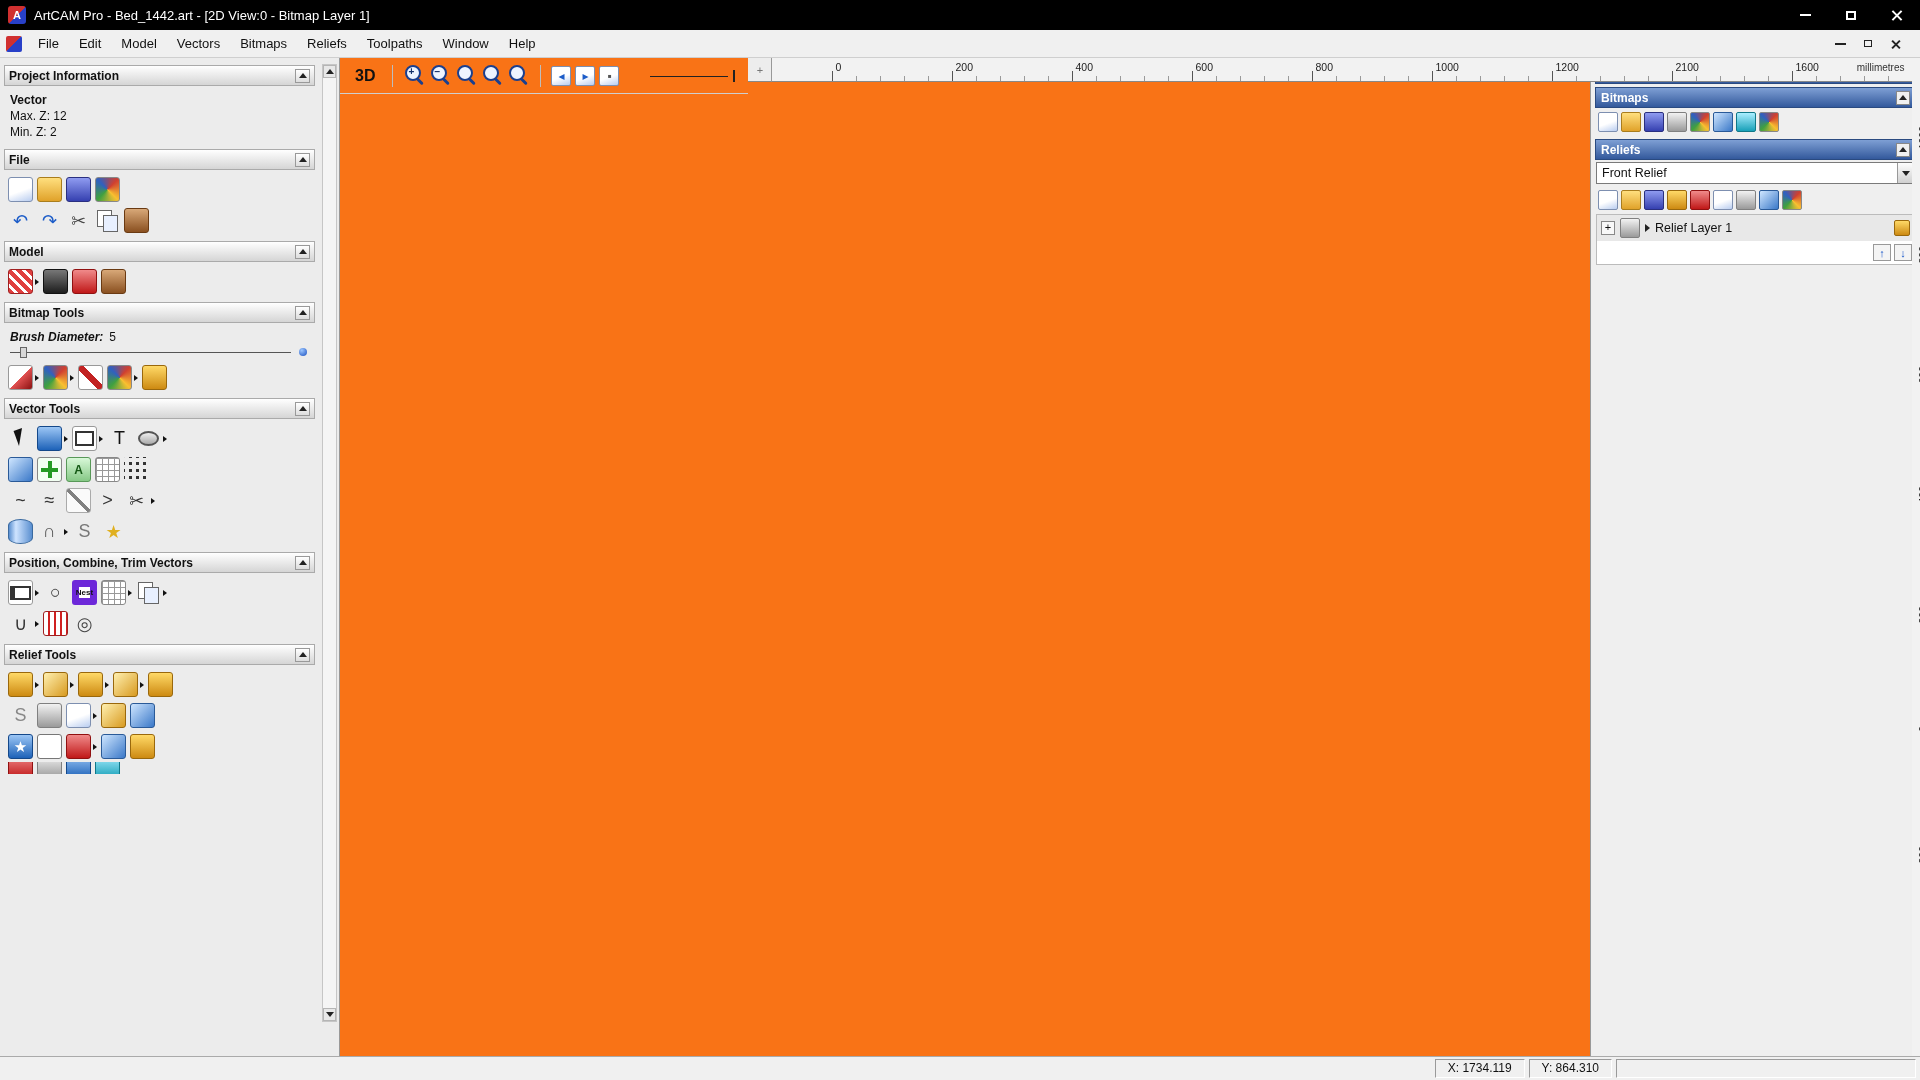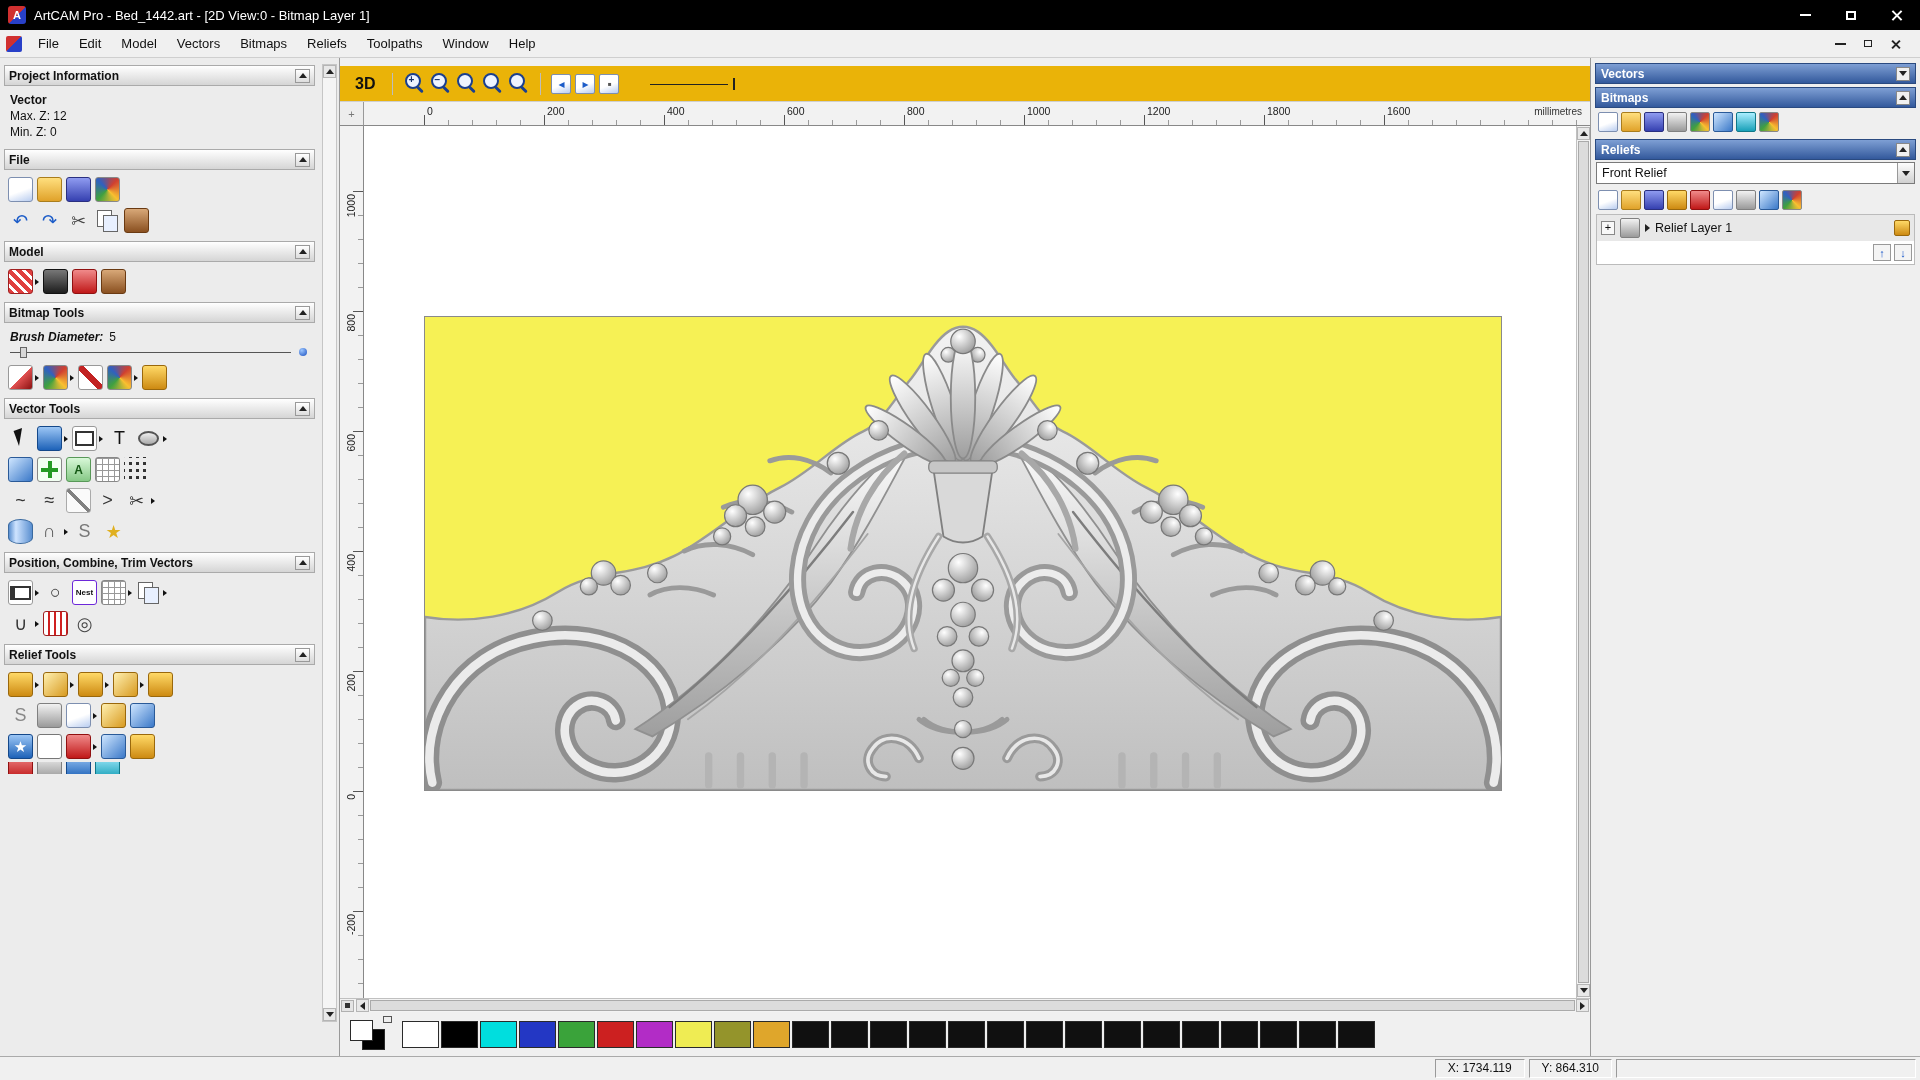--- a/index.html
+++ b/index.html
@@ -80,21 +80,21 @@
   .i-cursor::before { content:""; position:absolute; left:8px; top:3px; width:0; height:0;
                       border-left:9px solid #111; border-bottom:16px solid transparent; transform:rotate(-20deg); }
   .i-copy::before,.i-copy::after { content:""; position:absolute; width:13px; height:15px; background:#fff; border:1px solid #666; }
   .i-copy::before { left:2px; top:2px; } .i-copy::after { left:8px; top:7px; background:#e8f0ff; }
   .i-rect { background:#fff; border:1px solid #999; } .i-rect::before { content:""; width:15px; height:11px; border:2px solid #333; background:#fff; }
   .i-ellipse::before { content:""; width:17px; height:11px; border:2px solid #555; border-radius:50%; background:linear-gradient(#eee,#aaa); }
   .i-grid { background:#fff; border:1px solid #888;
             background-image:linear-gradient(#999 1px,transparent 1px),linear-gradient(90deg,#999 1px,transparent 1px); background-size:6px 6px; }
   .i-dots { background-image:radial-gradient(#333 1.5px,transparent 1.7px); background-size:7px 7px; background-position:3px 3px; }
   .i-cyl { background:linear-gradient(90deg,#5a8fd0,#cfe4ff 30%,#5a8fd0); border-radius:50%/26%; border:1px solid #3a6aa0; }
-  .i-nest { font-size:8px; font-weight:bold; line-height:1; background:#fff; border:1px solid #6d28d9; text-align:center; }
+  .i-nest { font-size:8px; font-weight:bold; line-height:1; background:#fff; border:7px solid #6d28d9; text-align:center; }
   .i-align { background:#fff; border:1px solid #999; } .i-align::before { content:""; width:14px; height:10px; border:2px solid #333; border-left-width:5px; }
   .i-plus { background-color:#f2fff2; border:1px solid #888;
             background-image:linear-gradient(#249a24,#249a24),linear-gradient(#249a24,#249a24);
             background-size:4px 17px,17px 4px; background-position:center; background-repeat:no-repeat; }
   .i-abc { background:linear-gradient(#d8f8d8,#86c886); border:1px solid #589858; font-size:12px; font-weight:bold; color:#145814; }
   .i-dropper { background:#fff linear-gradient(45deg,transparent 40%,#c22222 40% 60%,transparent 60%); border:1px solid #999; }
   .i-node { background:#fafafa linear-gradient(45deg,transparent 44%,#808080 44% 56%,transparent 56%); border:1px solid #aaa; }
 
   .brush-row { display:flex; align-items:center; gap:6px; padding:3px 8px 1px 8px; font-size:12px; }
   .brush-label { font-weight:bold; font-style:italic; }
@@ -104,21 +104,21 @@
   .slider .dot { position:absolute; right:0; top:3px; width:8px; height:8px; border-radius:50%; background:radial-gradient(circle at 35% 30%,#9cc6ff,#1a50c0); }
 
   .lp-scrollbar { position:absolute; right:2px; top:6px; bottom:34px; width:15px; background:#f5f5f5; border:1px solid #c6c6c6; display:flex; flex-direction:column; align-items:center; }
   .sb-btn { width:13px; height:13px; background:#e8e8e8; border:1px solid #b5b5b5; display:flex; align-items:center; justify-content:center; flex:none; }
   .sb-fill { flex:1; }
   .lp-tabs { height:28px; flex:none; border-top:1px solid #9a9a9a; background:#e2e2e2; display:flex; align-items:stretch; padding-left:6px; gap:2px; }
   .ltab { display:flex; align-items:center; padding:0 14px; font-size:13px; border:1px solid #9a9a9a; border-top:none; background:#d6d6d6; }
   .ltab.active { background:#fff; }
 
   
-  .center { flex:1; min-width:0; display:flex; flex-direction:column; background:#eab308;margin-top:8px; }
+  .center { flex:1; min-width:0; display:flex; flex-direction:row; background:#f97316; }
   .toolbar { height:36px; flex:none; display:flex; align-items:center; padding:0 8px; gap:5px; border-bottom:1px solid #cfcfcf; }
   .btn-3d { font-weight:bold; font-size:16px; padding:2px 7px; }
   .tb-sep { width:1px; height:22px; background:#bdbdbd; margin:0 5px; }
   .mag { width:23px; height:23px; position:relative; flex:none; }
   .mag::before { content:""; position:absolute; left:2px; top:1px; width:12px; height:12px; border:2px solid #1a3f8f; border-radius:50%; background:#eef4ff; }
   .mag::after { content:""; position:absolute; width:8px; height:3px; background:#1a3f8f; left:13px; top:16px; transform:rotate(45deg); border-radius:2px; }
   .mag .mg { position:absolute; left:2px; top:2px; width:12px; text-align:center; font-size:10px; font-weight:bold; color:#13306a; line-height:11px; }
   .line-ctl { width:90px; height:16px; position:relative; margin-left:26px; }
   .line-ctl::before { content:""; position:absolute; left:0; right:12px; top:8px; height:1px; background:#222; }
   .line-ctl::after { content:""; position:absolute; right:5px; top:2px; width:2px; height:12px; background:#222; }
@@ -226,21 +226,21 @@
         <div class="sec-header">
           <span>Project Information</span>
           <span class="cbtn">
               <i class="t-up"></i>
             </span>
         </div>
         <div class="proj-info">
           <div class="pi-col">
             <b>Vector</b>
             <span>Max. Z: 12</span>
-            <span>Min. Z: 0</span>
+            <span>Min. Z: 2</span>
           </div>
         </div>
 
         <div class="sec-header">
           <span>File</span>
           <span class="cbtn">
               <i class="t-up"></i>
             </span>
         </div>
         <div class="tool-row">
@@ -612,21 +612,21 @@
               <span class="hcell">
                 <span>800</span>
               </span>
               <span class="hcell">
                 <span>1000</span>
               </span>
               <span class="hcell">
                 <span>1200</span>
               </span>
               <span class="hcell">
-                <span>1800</span>
+                <span>2100</span>
               </span>
               <span class="hcell">
                 <span>1600</span>
               </span>
             </span>
           <span class="ruler-units">millimetres</span>
         </div>
       </div>
 
       <div class="canvas-row">

